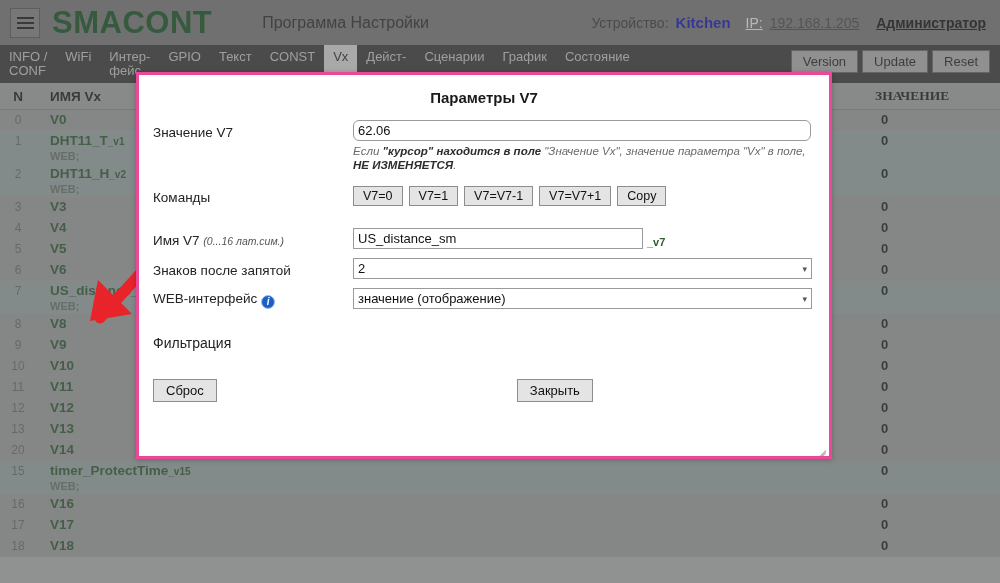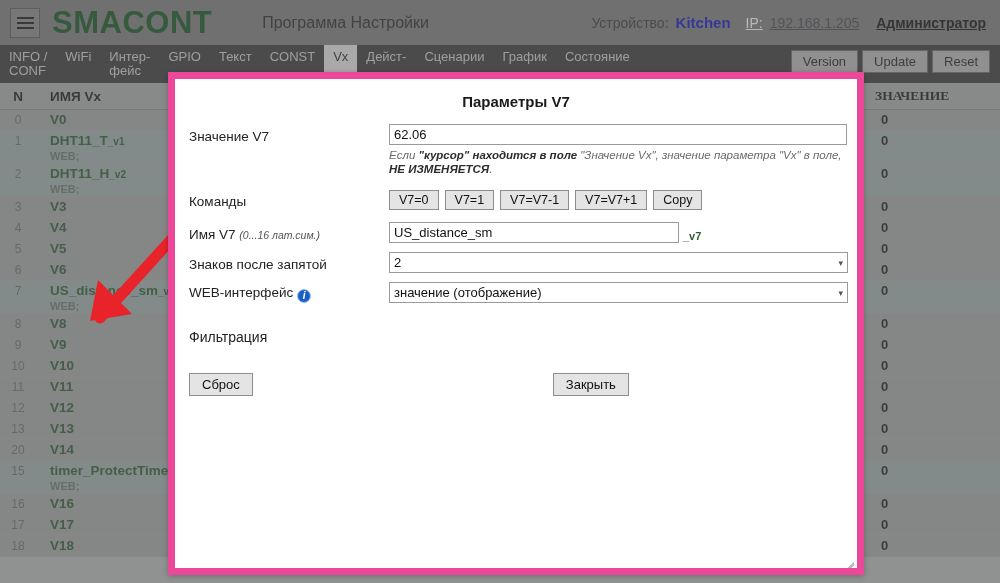--- a/index.html
+++ b/index.html
@@ -142,24 +142,24 @@
   
   .dimmer {
     position: absolute; left: 0; top: 0;
     width: 1000px; height: 583px;
     background: rgba(95,95,95,0.45);
     pointer-events: none;
   }
 
   
   .modal {
-    position: absolute; left: 168px; top: 72px;
-    width: 696px; height: 503px;
+    position: absolute; left: 136px; top: 72px;
+    width: 696px; height: 387px;
     background: #ffffff;
-    border: 7px solid #ec4899;
+    border: 3px solid #ec4899;
     box-shadow: 0 1px 5px rgba(0,0,0,0.25);
     overflow: hidden;
   }
   .modal-title {
     text-align: center; font-size: 15px; font-weight: bold;
     color: #1a1a1a; margin-top: 14px;
   }
   .form-row {
     display: flex; align-items: center;
     margin-top: 14px; padding-left: 14px;
@@ -169,21 +169,21 @@
     padding-top: 3px; flex: none;
   }
   .frm-label .hint-sm {
     font-size: 10.5px; font-style: italic; color: #555;
   }
   .txt-input {
     height: 21px; border: 1px solid #9a9a9a; background: #fff;
     font-size: 13px; color: #111; padding: 1px 4px;
     font-family: "Liberation Sans", sans-serif;
   }
-  .inp-value { width: 458px; }
+  .inp-value { width: 458px; border-radius: 6px; }
   .inp-name { width: 290px; }
   .name-suffix {
     font-size: 11px; color: #2f5d33; font-weight: bold;
     margin-left: 4px; padding-top: 6px;
   }
   .hint-note {
     margin-left: 214px; margin-top: 3px;
     width: 470px;
     font-size: 11.5px; font-style: italic; color: #6a6a6a;
     line-height: 14px;
@@ -457,21 +457,21 @@
       <div class="frm-label">Команды</div>
       <div class="cmd-row">
         <button class="cmd-btn">V7=0</button>
         <button class="cmd-btn">V7=1</button>
         <button class="cmd-btn">V7=V7-1</button>
         <button class="cmd-btn">V7=V7+1</button>
         <button class="cmd-btn">Copy</button>
       </div>
     </div>
 
-    <div class="form-row" style="margin-top:12px;">
+    <div class="form-row" style="margin-top:22px;">
       <div class="frm-label">
         <span>Имя V7</span>
         <span class="hint-sm">(0...16 лат.сим.)</span>
       </div>
       <input class="txt-input inp-name" type="text" value="US_distance_sm" style="">
       <span class="name-suffix">_v7</span>
     </div>
 
     <div class="form-row" style="margin-top:9px;">
       <div class="frm-label">Знаков после запятой</div>

